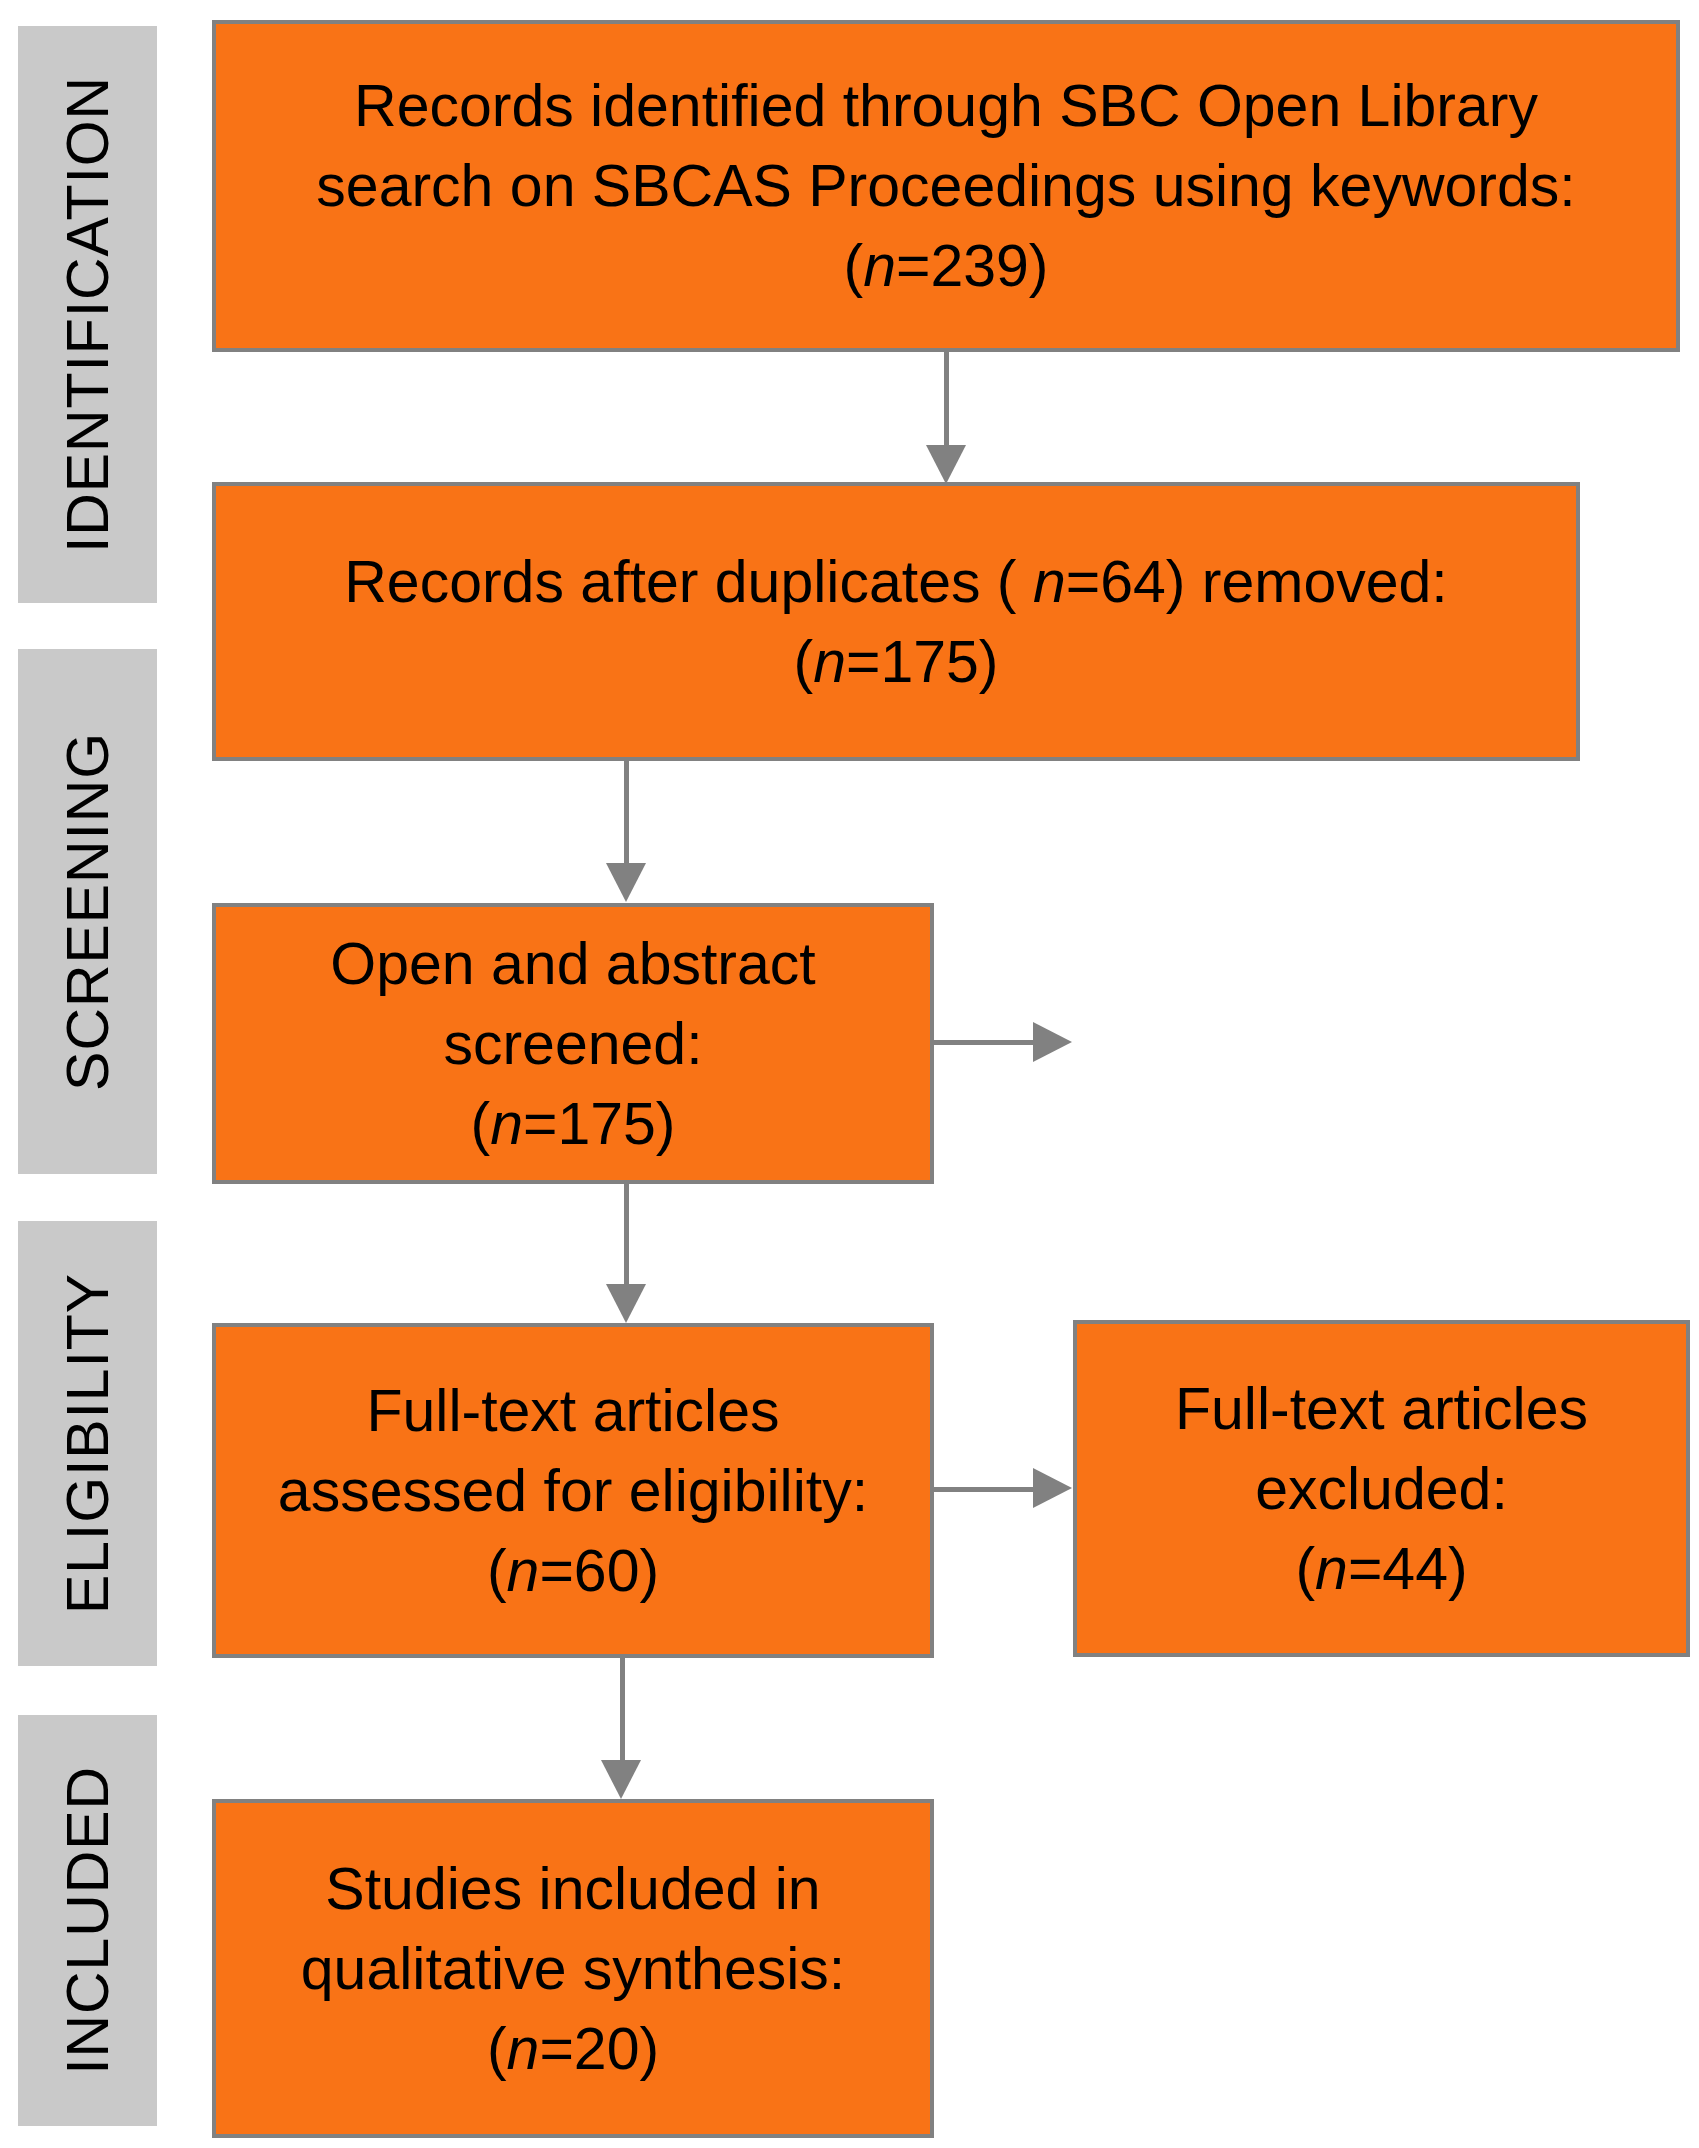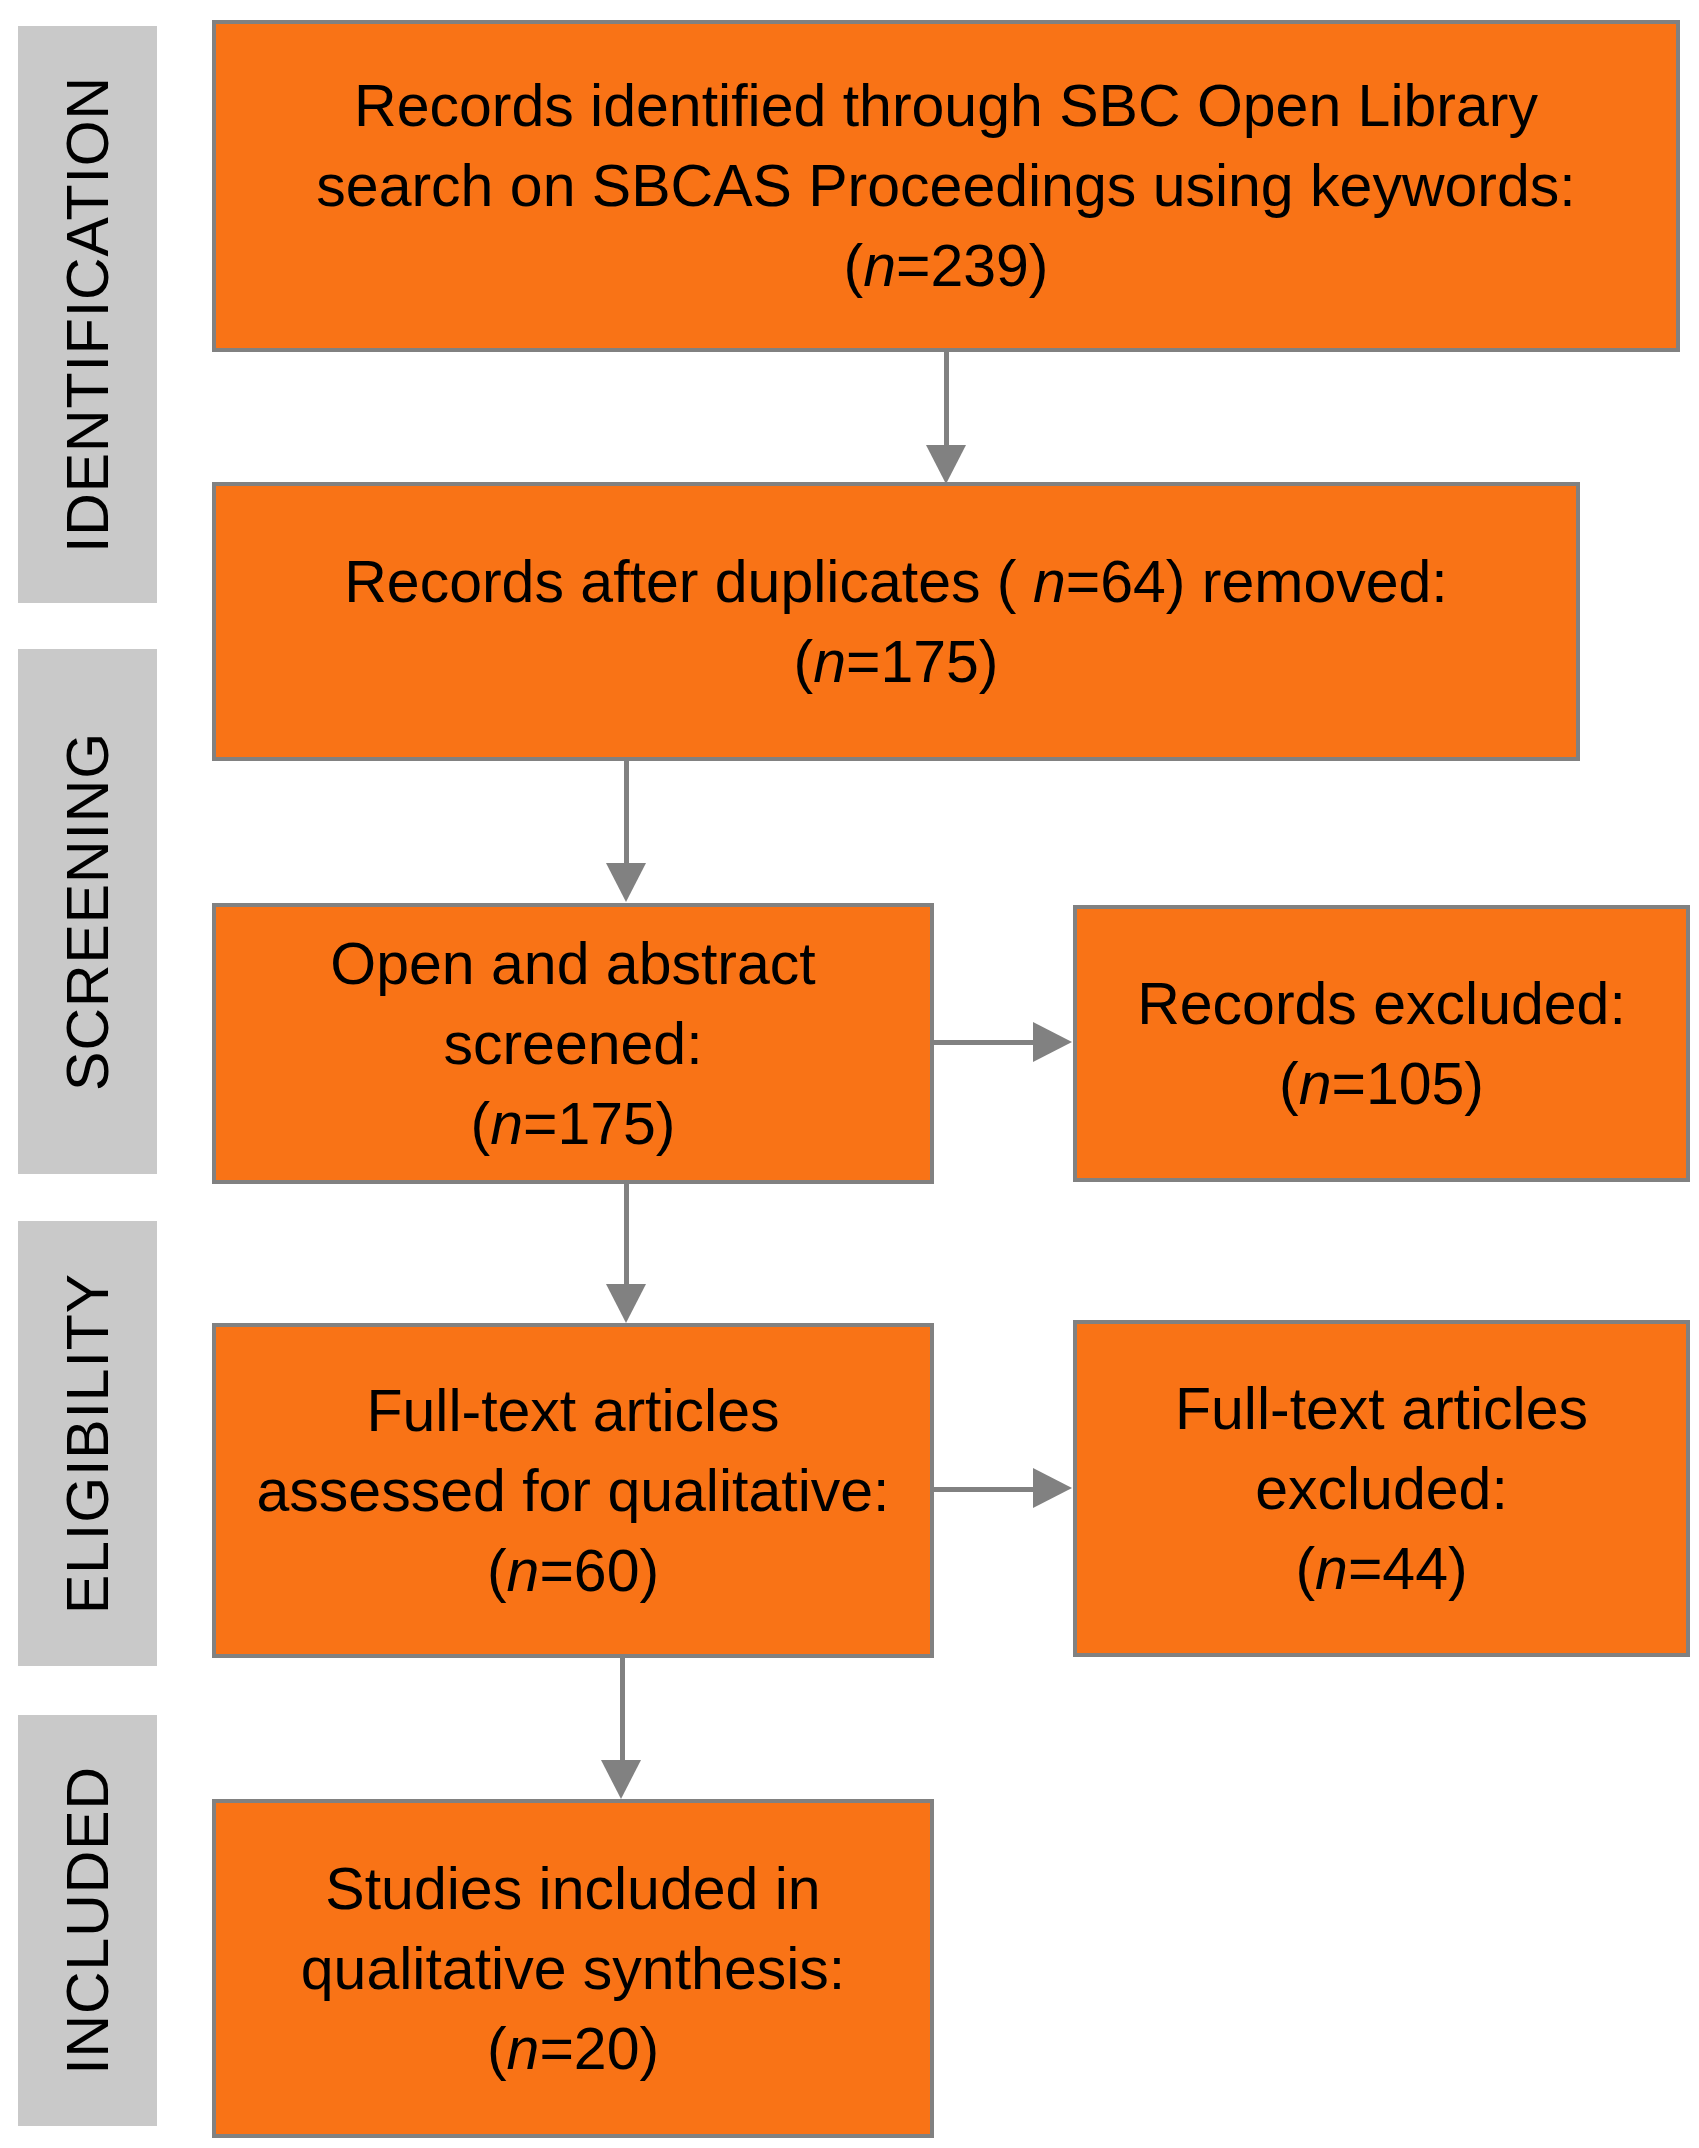--- a/index.html
+++ b/index.html
@@ -97,28 +97,24 @@
       <div class="tline"><span>Records after duplicates ( </span><i>n</i><span>=64) removed:</span></div>
       <div class="tline"><span>(</span><i>n</i><span>=175)</span></div>
     </div>
 
   <div class="flow-box" style="left:212px; top:903px; width:722px; height:281px;">
       <div class="tline"><span>Open and abstract</span></div>
       <div class="tline"><span>screened:</span></div>
       <div class="tline"><span>(</span><i>n</i><span>=175)</span></div>
     </div>
 
-  <div class="flow-box" style="left:1073px; top:905px; width:617px; height:277px;">
-      <div class="tline"><span>Records excluded:</span></div>
-      <div class="tline"><span>(</span><i>n</i><span>=105)</span></div>
-    </div>
 
   <div class="flow-box" style="left:212px; top:1323px; width:722px; height:335px;">
       <div class="tline"><span>Full-text articles</span></div>
-      <div class="tline"><span>assessed for qualitative:</span></div>
+      <div class="tline"><span>assessed for eligibility:</span></div>
       <div class="tline"><span>(</span><i>n</i><span>=60)</span></div>
     </div>
 
   <div class="flow-box" style="left:1073px; top:1320px; width:617px; height:337px;">
       <div class="tline"><span>Full-text articles</span></div>
       <div class="tline"><span>excluded:</span></div>
       <div class="tline"><span>(</span><i>n</i><span>=44)</span></div>
     </div>
 
   <div class="flow-box" style="left:212px; top:1799px; width:722px; height:339px;">

